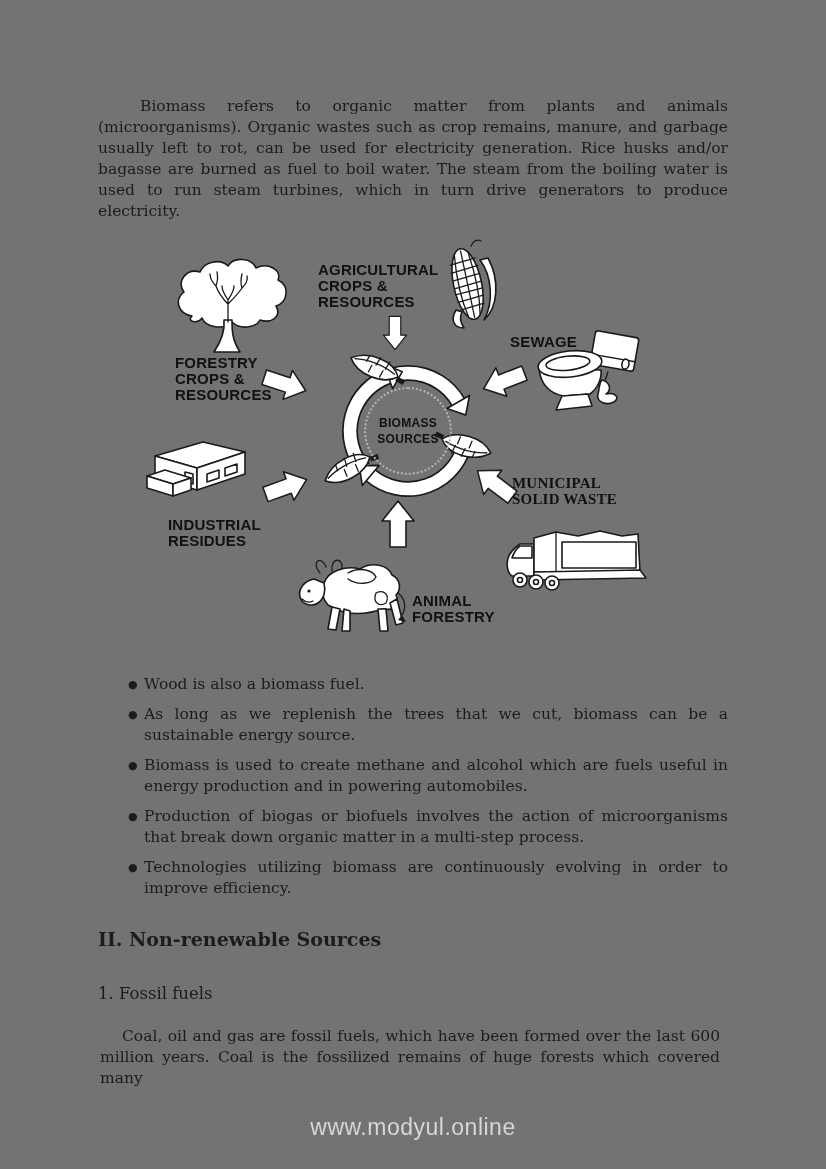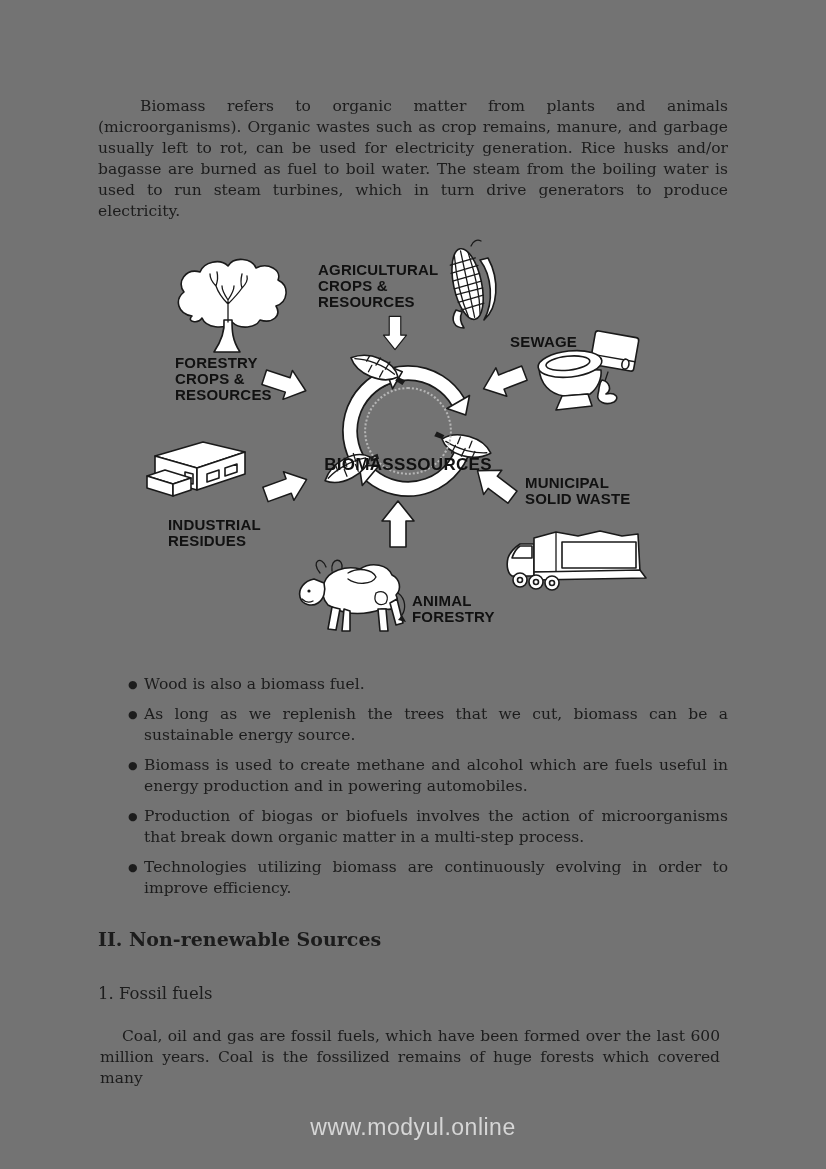--- a/index.html
+++ b/index.html
@@ -16,22 +16,22 @@
   .ln{fill:#ffffff;stroke:#1a1a1a;stroke-width:1.6;stroke-linejoin:round;stroke-linecap:round;}
   .st{fill:none;stroke:#1a1a1a;stroke-width:1.3;stroke-linejoin:round;stroke-linecap:round;}
   .bandB{fill:none;stroke:#1a1a1a;stroke-width:16;}
   .bandW{fill:none;stroke:#ffffff;stroke-width:12.6;}
   .dlabel{
     position:absolute;font-family:"Liberation Sans",sans-serif;font-weight:700;
     font-size:15px;line-height:16px;letter-spacing:.2px;color:#111;white-space:pre-line;
   }
   .center-circle{
     position:absolute;left:234px;top:159px;width:88px;height:88px;border-radius:50%;
-    border:2px dotted #b5b5b5;display:flex;flex-direction:row;align-items:flex-end;justify-content:center;
-    font-family:"Liberation Sans",sans-serif;font-weight:700;font-size:17px;line-height:16px;color:#111;
+    border:2px dotted #b5b5b5;display:flex;flex-direction:column;align-items:center;justify-content:center;
+    font-family:"Liberation Sans",sans-serif;font-weight:700;font-size:12px;line-height:16px;color:#111;
     letter-spacing:.3px;box-sizing:border-box;
   }
   
   .bullets{position:absolute;left:128px;top:674px;width:600px;list-style:none;margin:0;padding:0;}
   .bullets li{display:flex;margin:0 0 9px 0;font-size:15.5px;line-height:21px;}
   .bullets .dot{width:16px;flex:0 0 16px;font-size:11px;line-height:21px;}
   .bullets .btxt{flex:1;text-align:justify;}
   
   #h-nonrenewable{position:absolute;left:98px;top:928px;font-size:19px;font-weight:700;margin:0;}
   #h-fossil{position:absolute;left:98px;top:984px;font-size:16.5px;font-weight:400;margin:0;}
@@ -154,21 +154,21 @@
       <use href="#barrow" transform="translate(268,296) rotate(-90)"></use>
     </svg>
 
     <div class="dlabel" style="left:188px;top:34px;">AGRICULTURAL
 CROPS &amp;
 RESOURCES</div>
     <div class="dlabel" style="left:45px;top:127px;">FORESTRY
 CROPS &amp;
 RESOURCES</div>
     <div class="dlabel" style="left:380px;top:106px;">SEWAGE</div>
-    <div class="dlabel" style="left:395px;top:247px;">MUNICIPAL
+    <div class="dlabel" style="left:382px;top:247px;font-family:Liberation Serif, serif;">MUNICIPAL
 SOLID WASTE</div>
     <div class="dlabel" style="left:38px;top:289px;">INDUSTRIAL
 RESIDUES</div>
     <div class="dlabel" style="left:282px;top:365px;">ANIMAL
 FORESTRY</div>
 
     <div class="center-circle">
       <div>BIOMASS</div>
       <div>SOURCES</div>
     </div>

